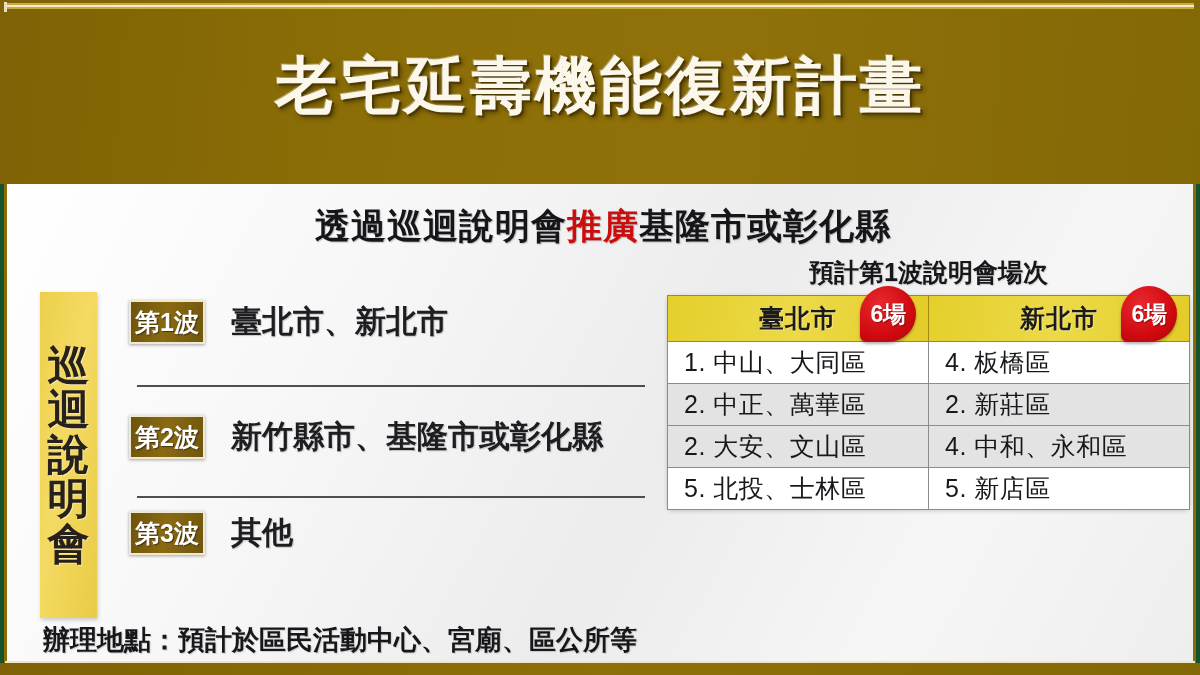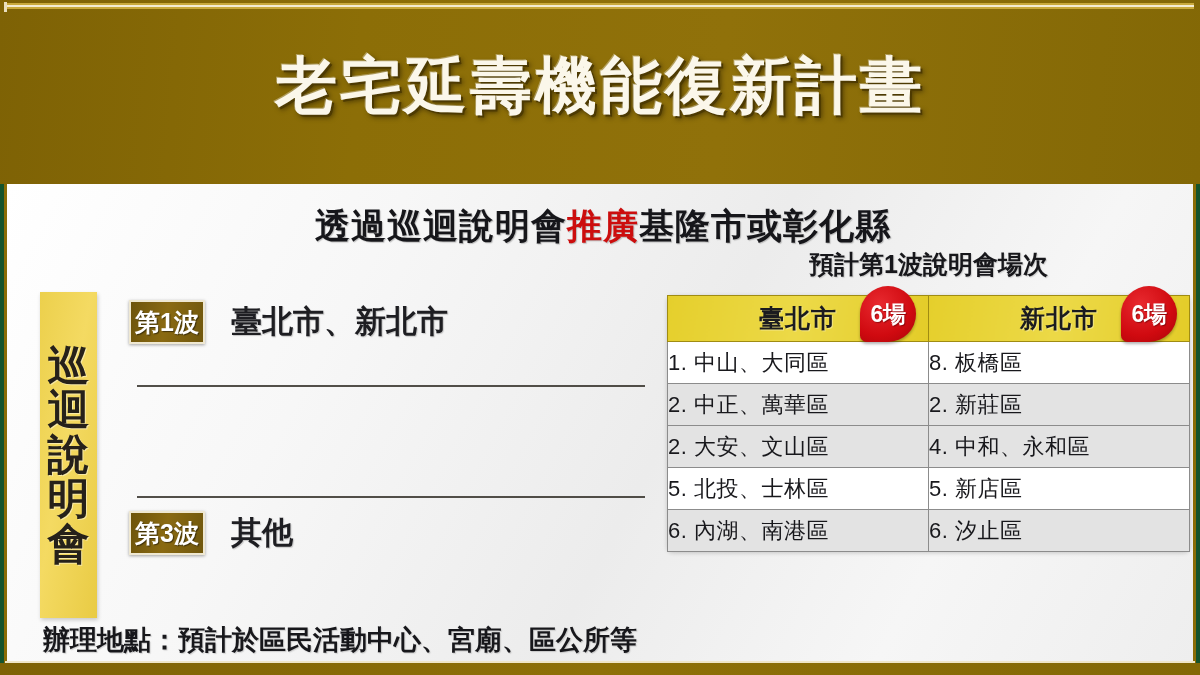--- a/index.html
+++ b/index.html
@@ -178,21 +178,21 @@
     border-top: 2px solid #2d2a22;
     opacity: 0.82;
   }
   #divider-0 { top: 201px; }
   #divider-1 { top: 312px; }
 
   
   #table-caption {
     position: absolute;
     left: 660px;
-    top: 64px;
+    top: 72px;
     width: 523px;
     text-align: center;
     font-size: 25px;
     font-weight: 700;
     color: #17171b;
     white-space: nowrap;
     text-shadow: 1px 1px 1px rgba(150,150,150,0.4);
   }
   #venue-table {
     position: absolute;
@@ -247,23 +247,24 @@
     justify-content: center;
     color: #ffffff;
     font-size: 23px;
     font-weight: 700;
     letter-spacing: -0.5px;
     box-shadow: 0 2px 3px rgba(0,0,0,0.30);
     text-shadow: 1px 1px 1px rgba(90,0,0,0.55);
   }
   #venue-table td {
     background: #ffffff;
-    font-size: 22px;
+    font-size: 25px;
     font-weight: 400;
     color: #18181c;
+    padding-left: 16px;
     letter-spacing: 0.5px;
   }
   #venue-table tr.alt td {
     background: #e3e3e3;
   }
 
   
   #footer-note {
     position: absolute;
     left: 36px;
@@ -297,20 +298,24 @@
       <span class="vchar">明</span>
       <span class="vchar">會</span>
     </div>
 
     <div class="wave-row" id="wave-0">
       <div class="wave-badge">第1波</div>
       <div class="wave-text">臺北市、新北市</div>
     </div>
     <div class="wave-divider" id="divider-0"></div>
 
+    <div class="wave-row" id="wave-1">
+      <div class="wave-badge">第2波</div>
+      <div class="wave-text">新竹縣市、基隆市或彰化縣</div>
+    </div>
     <div class="wave-divider" id="divider-1"></div>
 
     <div class="wave-row" id="wave-2">
       <div class="wave-badge">第3波</div>
       <div class="wave-text">其他</div>
     </div>
 
     <div id="table-caption">預計第1波說明會場次</div>
 
     <table id="venue-table">
@@ -330,38 +335,34 @@
             <div class="th-inner">
               <span class="th-label">新北市</span>
               <span class="count-badge">6場</span>
             </div>
           </th>
         </tr>
       </thead>
       <tbody>
         <tr>
           <td>1. 中山、大同區</td>
-          <td>8. 板橋區</td>
+          <td>4. 板橋區</td>
         </tr>
         <tr class="alt">
           <td>2. 中正、萬華區</td>
           <td>2. 新莊區</td>
         </tr>
         <tr class="alt">
           <td>2. 大安、文山區</td>
           <td>4. 中和、永和區</td>
         </tr>
         <tr>
           <td>5. 北投、士林區</td>
           <td>5. 新店區</td>
         </tr>
-        <tr class="alt">
-          <td>6. 內湖、南港區</td>
-          <td>6. 汐止區</td>
-        </tr>
       </tbody>
     </table>
 
     <div id="footer-note">辦理地點：預計於區民活動中心、宮廟、區公所等</div>
   </div>
 
   <div id="bottom-hairline"></div>
   <div id="bottom-band"></div>
 </div>
 

